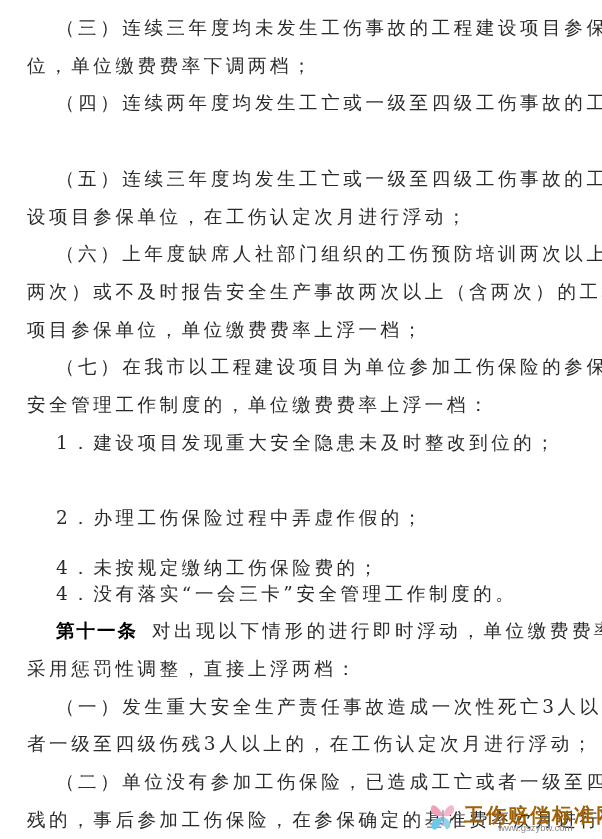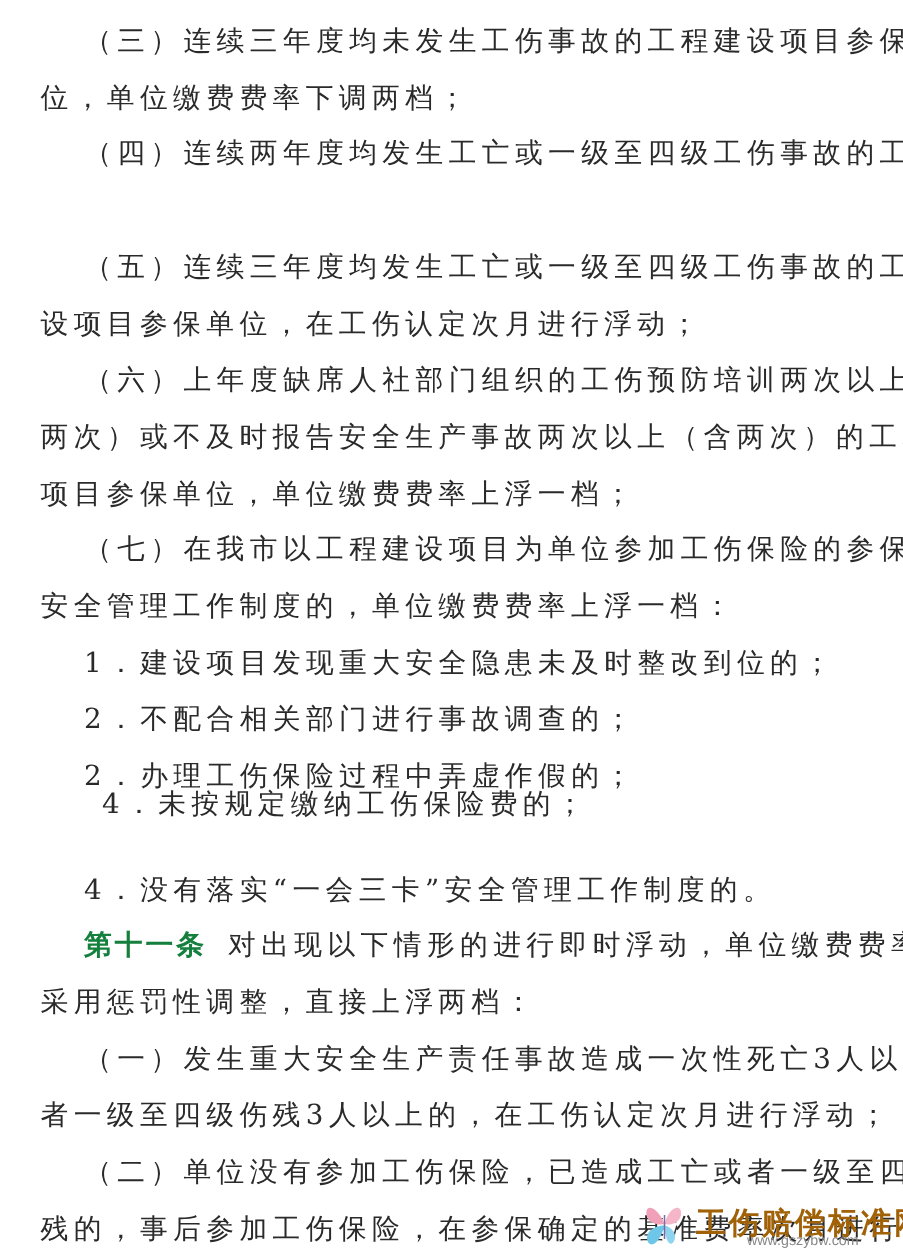--- a/index.html
+++ b/index.html
@@ -27,21 +27,21 @@
       left: 0;
       height: 24px;
       font-size: 18.5px;
       line-height: 24px;
       letter-spacing: 3.6px;
       white-space: nowrap;
     }
     .indent { left: 56px; }
     .flush { left: 27px; }
     .list { left: 56px; }
-    .bold { font-weight: bold; color: #15803d; letter-spacing: 2px; }
+    .bold { font-weight: bold; color: #000000; letter-spacing: 2px; }
     .gap { display: inline-block; width: 14px; }
 
     .watermark {
       position: absolute;
       left: 428px;
       top: 800px;
       width: 174px;
       height: 38px;
     }
     .wm-logo {
@@ -81,23 +81,22 @@
   <div class="line flush" style="top: 53.7px;">位，单位缴费费率下调两档；</div>
   <div class="line indent" style="top: 91.4px;">（四）连续两年度均发生工亡或一级至四级工伤事故的工程建</div>
   <div class="line indent" style="top: 166.8px;">（五）连续三年度均发生工亡或一级至四级工伤事故的工程建</div>
   <div class="line flush" style="top: 204.5px;">设项目参保单位，在工伤认定次月进行浮动；</div>
   <div class="line indent" style="top: 242.2px;">（六）上年度缺席人社部门组织的工伤预防培训两次以上（含</div>
   <div class="line flush" style="top: 279.9px;">两次）或不及时报告安全生产事故两次以上（含两次）的工程建设</div>
   <div class="line flush" style="top: 317.6px;">项目参保单位，单位缴费费率上浮一档；</div>
   <div class="line indent" style="top: 355.3px;">（七）在我市以工程建设项目为单位参加工伤保险的参保单位</div>
   <div class="line flush" style="top: 393px;">安全管理工作制度的，单位缴费费率上浮一档：</div>
   <div class="line list" style="top: 430.7px;">1．建设项目发现重大安全隐患未及时整改到位的；</div>
-  <div class="line list" style="top: 468.4px;">2．不配合相关部门进行事故调查的；</div>
   <div class="line list" style="top: 506.1px;">2．办理工伤保险过程中弄虚作假的；</div>
-  <div class="line list" style="top: 525px; margin-left: 12px;">4．未按规定缴纳工伤保险费的；</div>
+  <div class="line list" style="top: 556px;">4．未按规定缴纳工伤保险费的；</div>
   <div class="line list" style="top: 581.5px;">4．没有落实“一会三卡”安全管理工作制度的。</div>
 
   <div class="line indent" style="top: 619.2px;">
     <span class="bold">第十一条</span><span class="gap"></span><span>对出现以下情形的进行即时浮动，单位缴费费率</span>
   </div>
   <div class="line flush" style="top: 656.9px;">采用惩罚性调整，直接上浮两档：</div>
   <div class="line indent" style="top: 694.6px;">（一）发生重大安全生产责任事故造成一次性死亡3人以上或</div>
   <div class="line flush" style="top: 732.3px;">者一级至四级伤残3人以上的，在工伤认定次月进行浮动；</div>
 </div>
 

